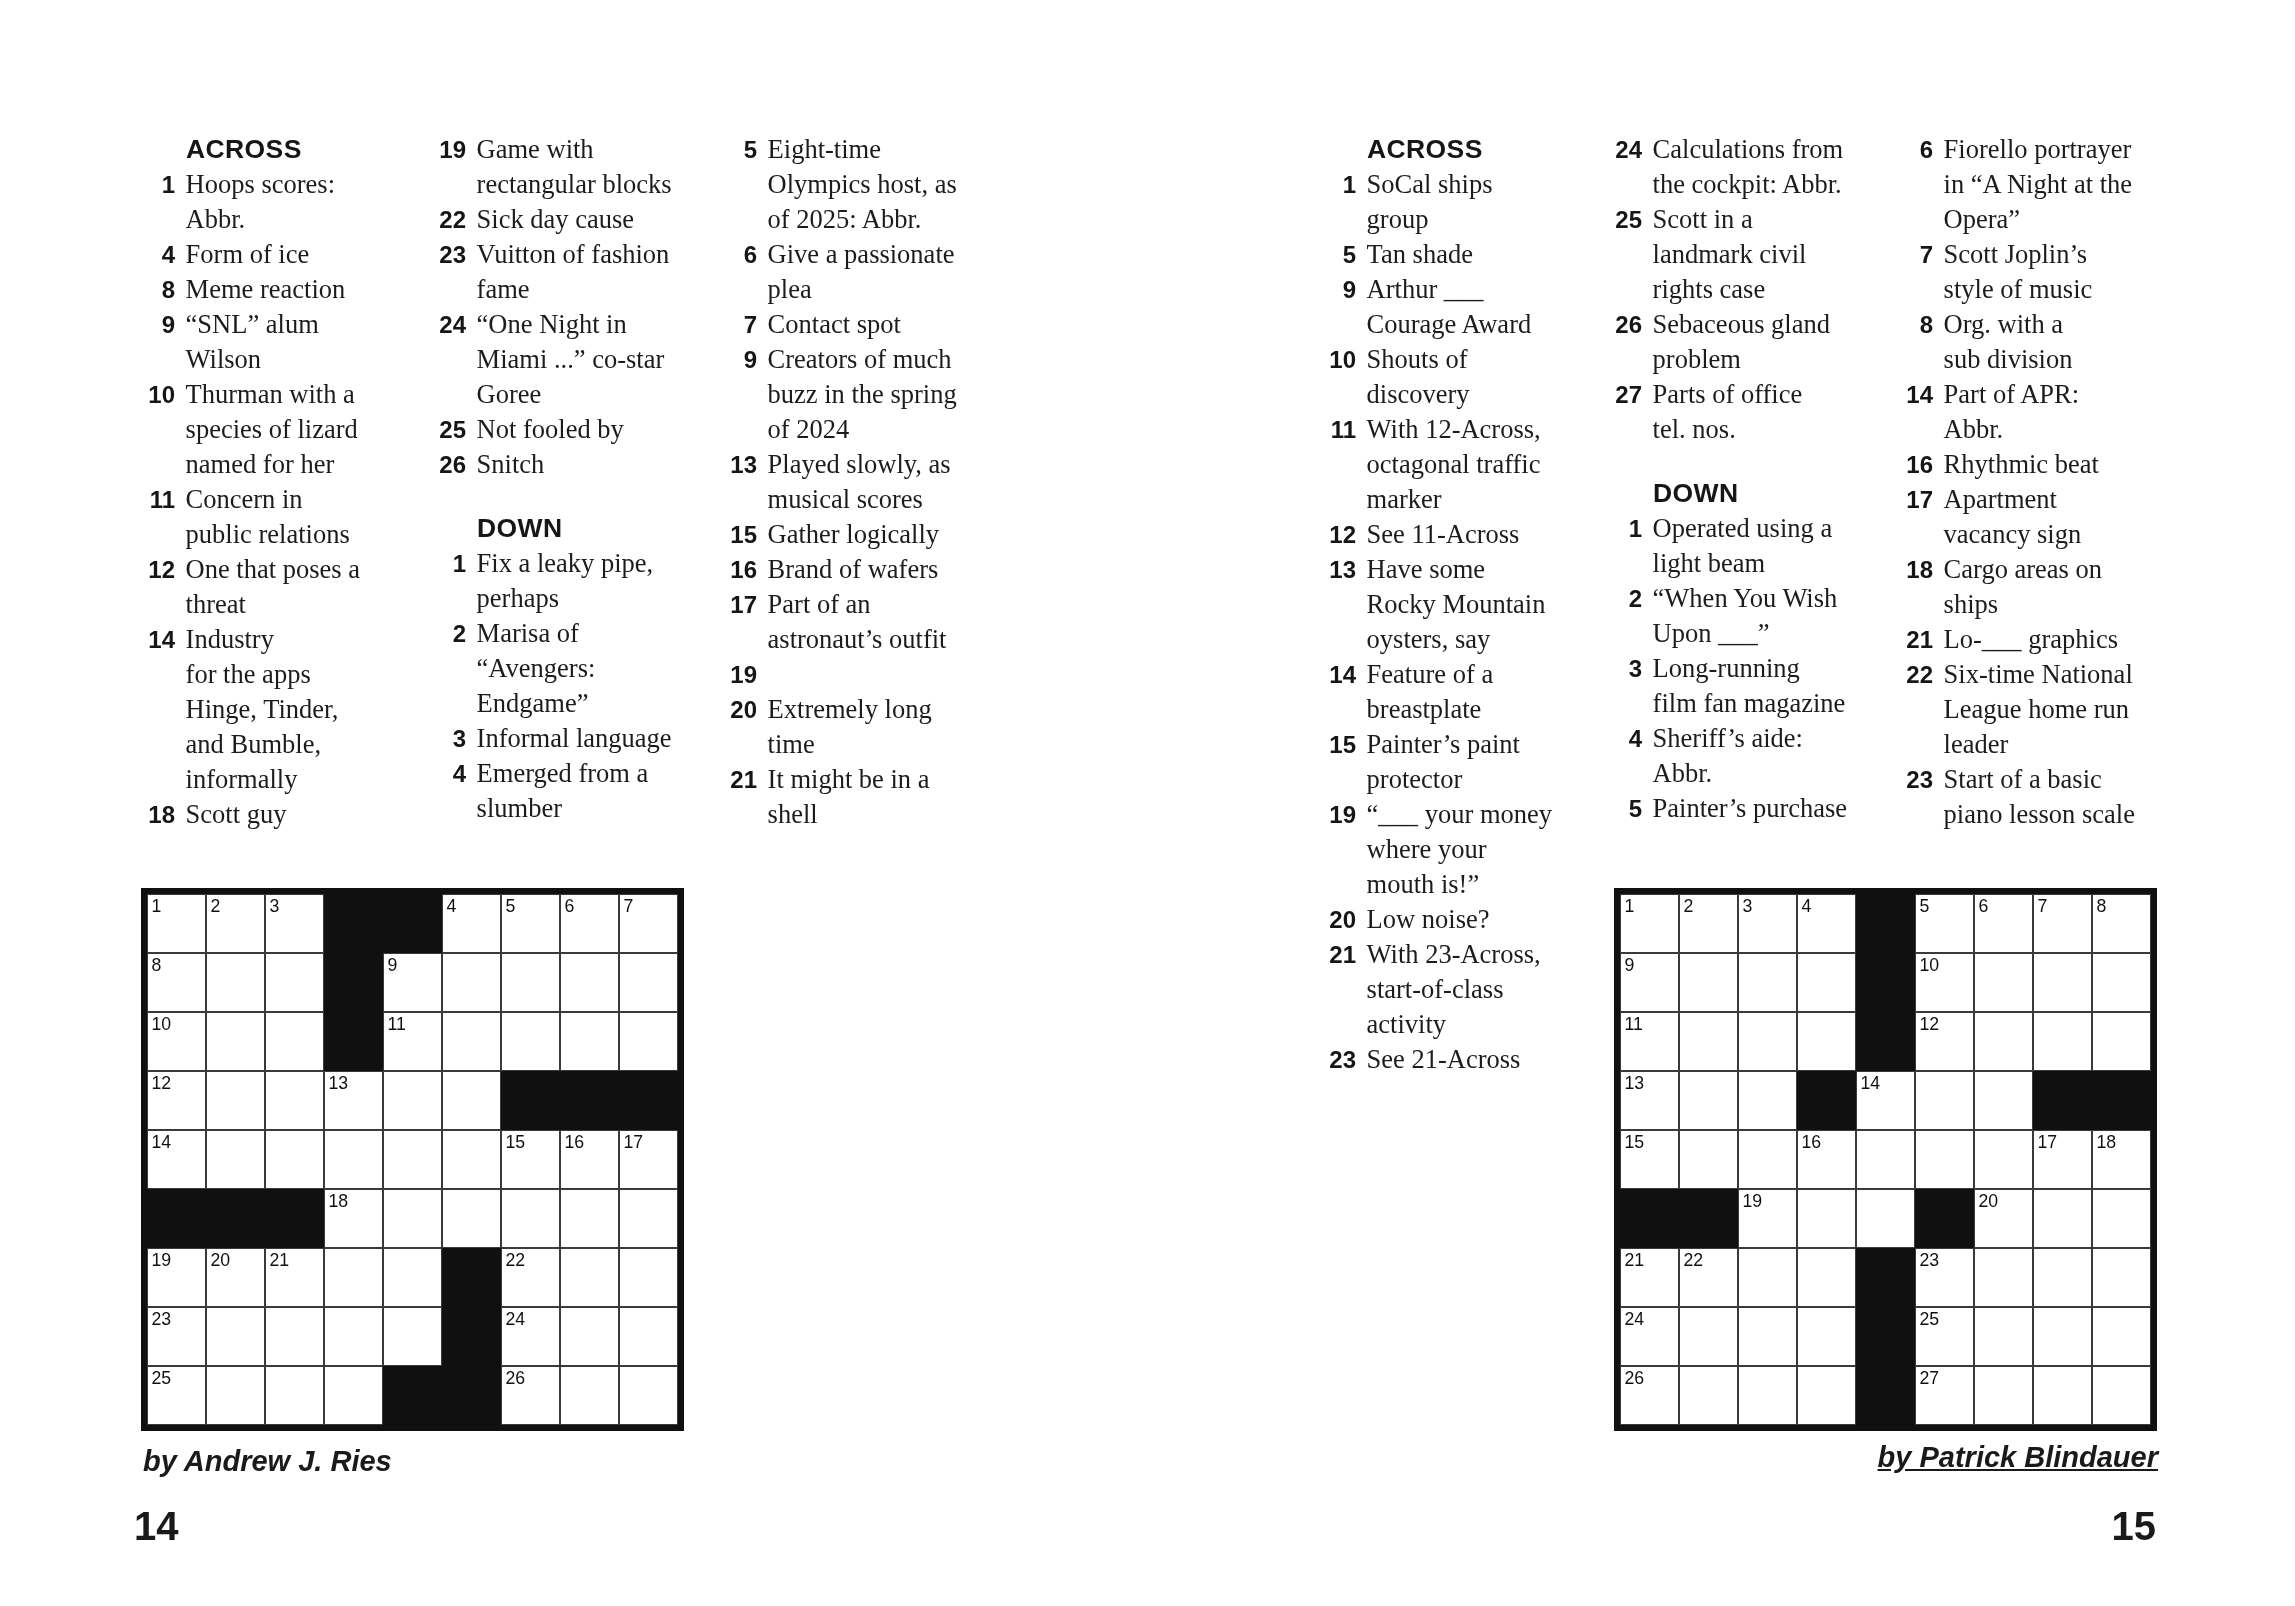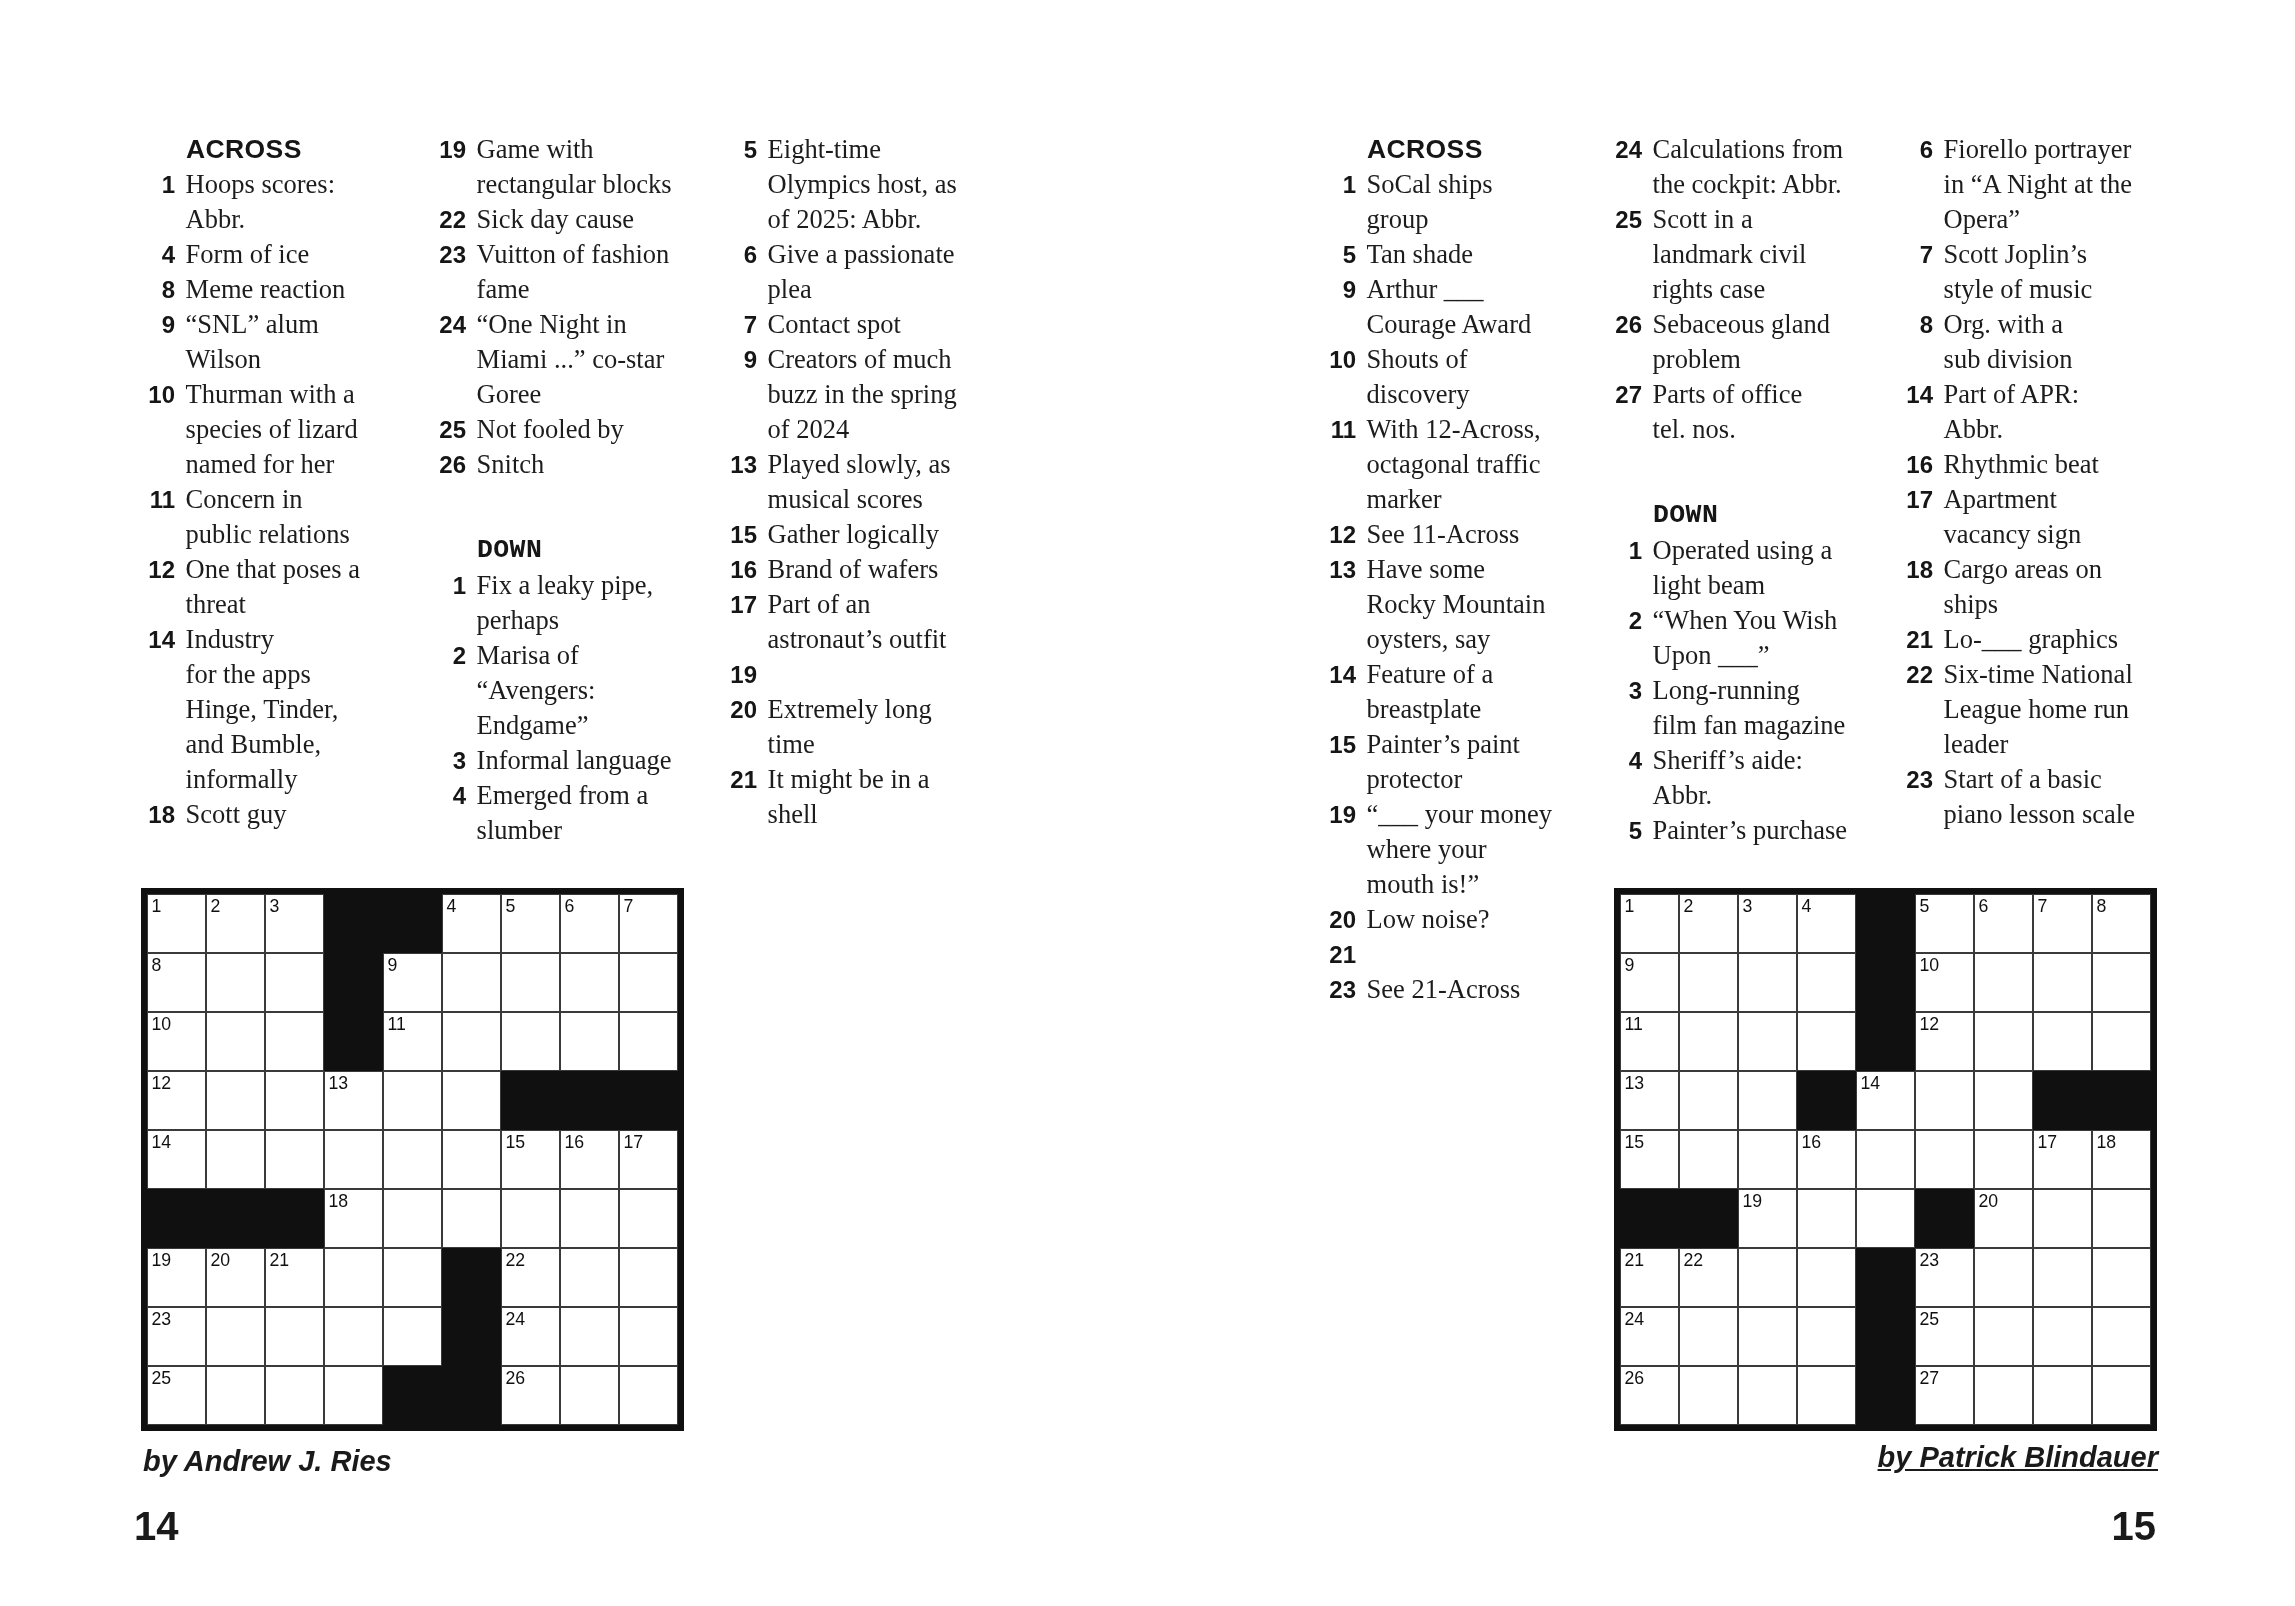--- a/index.html
+++ b/index.html
@@ -1,21 +1,21 @@
 <!DOCTYPE html>
 <html style="font-size:14px"><head>
 <meta charset="utf-8">
 <style>
   html,body{margin:0;padding:0;}
   body{width:2295px;height:1607px;background:#ffffff;position:relative;overflow:hidden;
        font-family:"Liberation Serif", serif;color:#1c1c1c;}
   .page-col{position:absolute;top:132px;}
   .section-header{font:700 26.5px/35px "Liberation Sans", sans-serif;color:#161616;
        margin:0 0 0 62px;letter-spacing:0.4px;}
-  .down-header{margin-top:51px;font-family:Liberation Mono, monospace;}
+  .down-header{margin-top:29px;}
   .clue{display:flex;align-items:flex-start;}
   .cnum{flex:0 0 51px;text-align:right;padding-right:10.6px;
        font:700 24px/35px "Liberation Sans", sans-serif;color:#161616;}
   .ctxt{font:26.5px/35px "Liberation Serif", serif;white-space:pre-line;color:#1c1c1c;}
   .xgrid{position:absolute;display:grid;grid-template-columns:repeat(9,59px);
        grid-template-rows:repeat(9,59px);border:6.2px solid #101010;background:#101010;}
   .gcell{box-sizing:border-box;background:#ffffff;border:0.9px solid #3a3a3a;position:relative;}
   .gcell.black{background:#101010;border-color:#101010;}
   .gnum{position:absolute;top:0.9px;left:3.5px;font:17.7px/21px "Liberation Sans", sans-serif;color:#101010;}
   .byline{position:absolute;font:italic 700 29px/35px "Liberation Sans", sans-serif;color:#1a1a1a;}
@@ -390,20 +390,23 @@
             <span class="ctxt">“___ your money
 where your
 mouth is!”</span>
           </div>
           <div class="clue">
             <span class="cnum">20</span>
             <span class="ctxt">Low noise?</span>
           </div>
           <div class="clue">
             <span class="cnum">21</span>
+            <span class="ctxt">With 23-Across,
+start-of-class
+activity</span>
           </div>
           <div class="clue">
             <span class="cnum">23</span>
             <span class="ctxt">See 21-Across</span>
           </div>
         </div>
     </div>
     <div class="page-col" id="col-r2">
       <div>
           <div class="clue">

